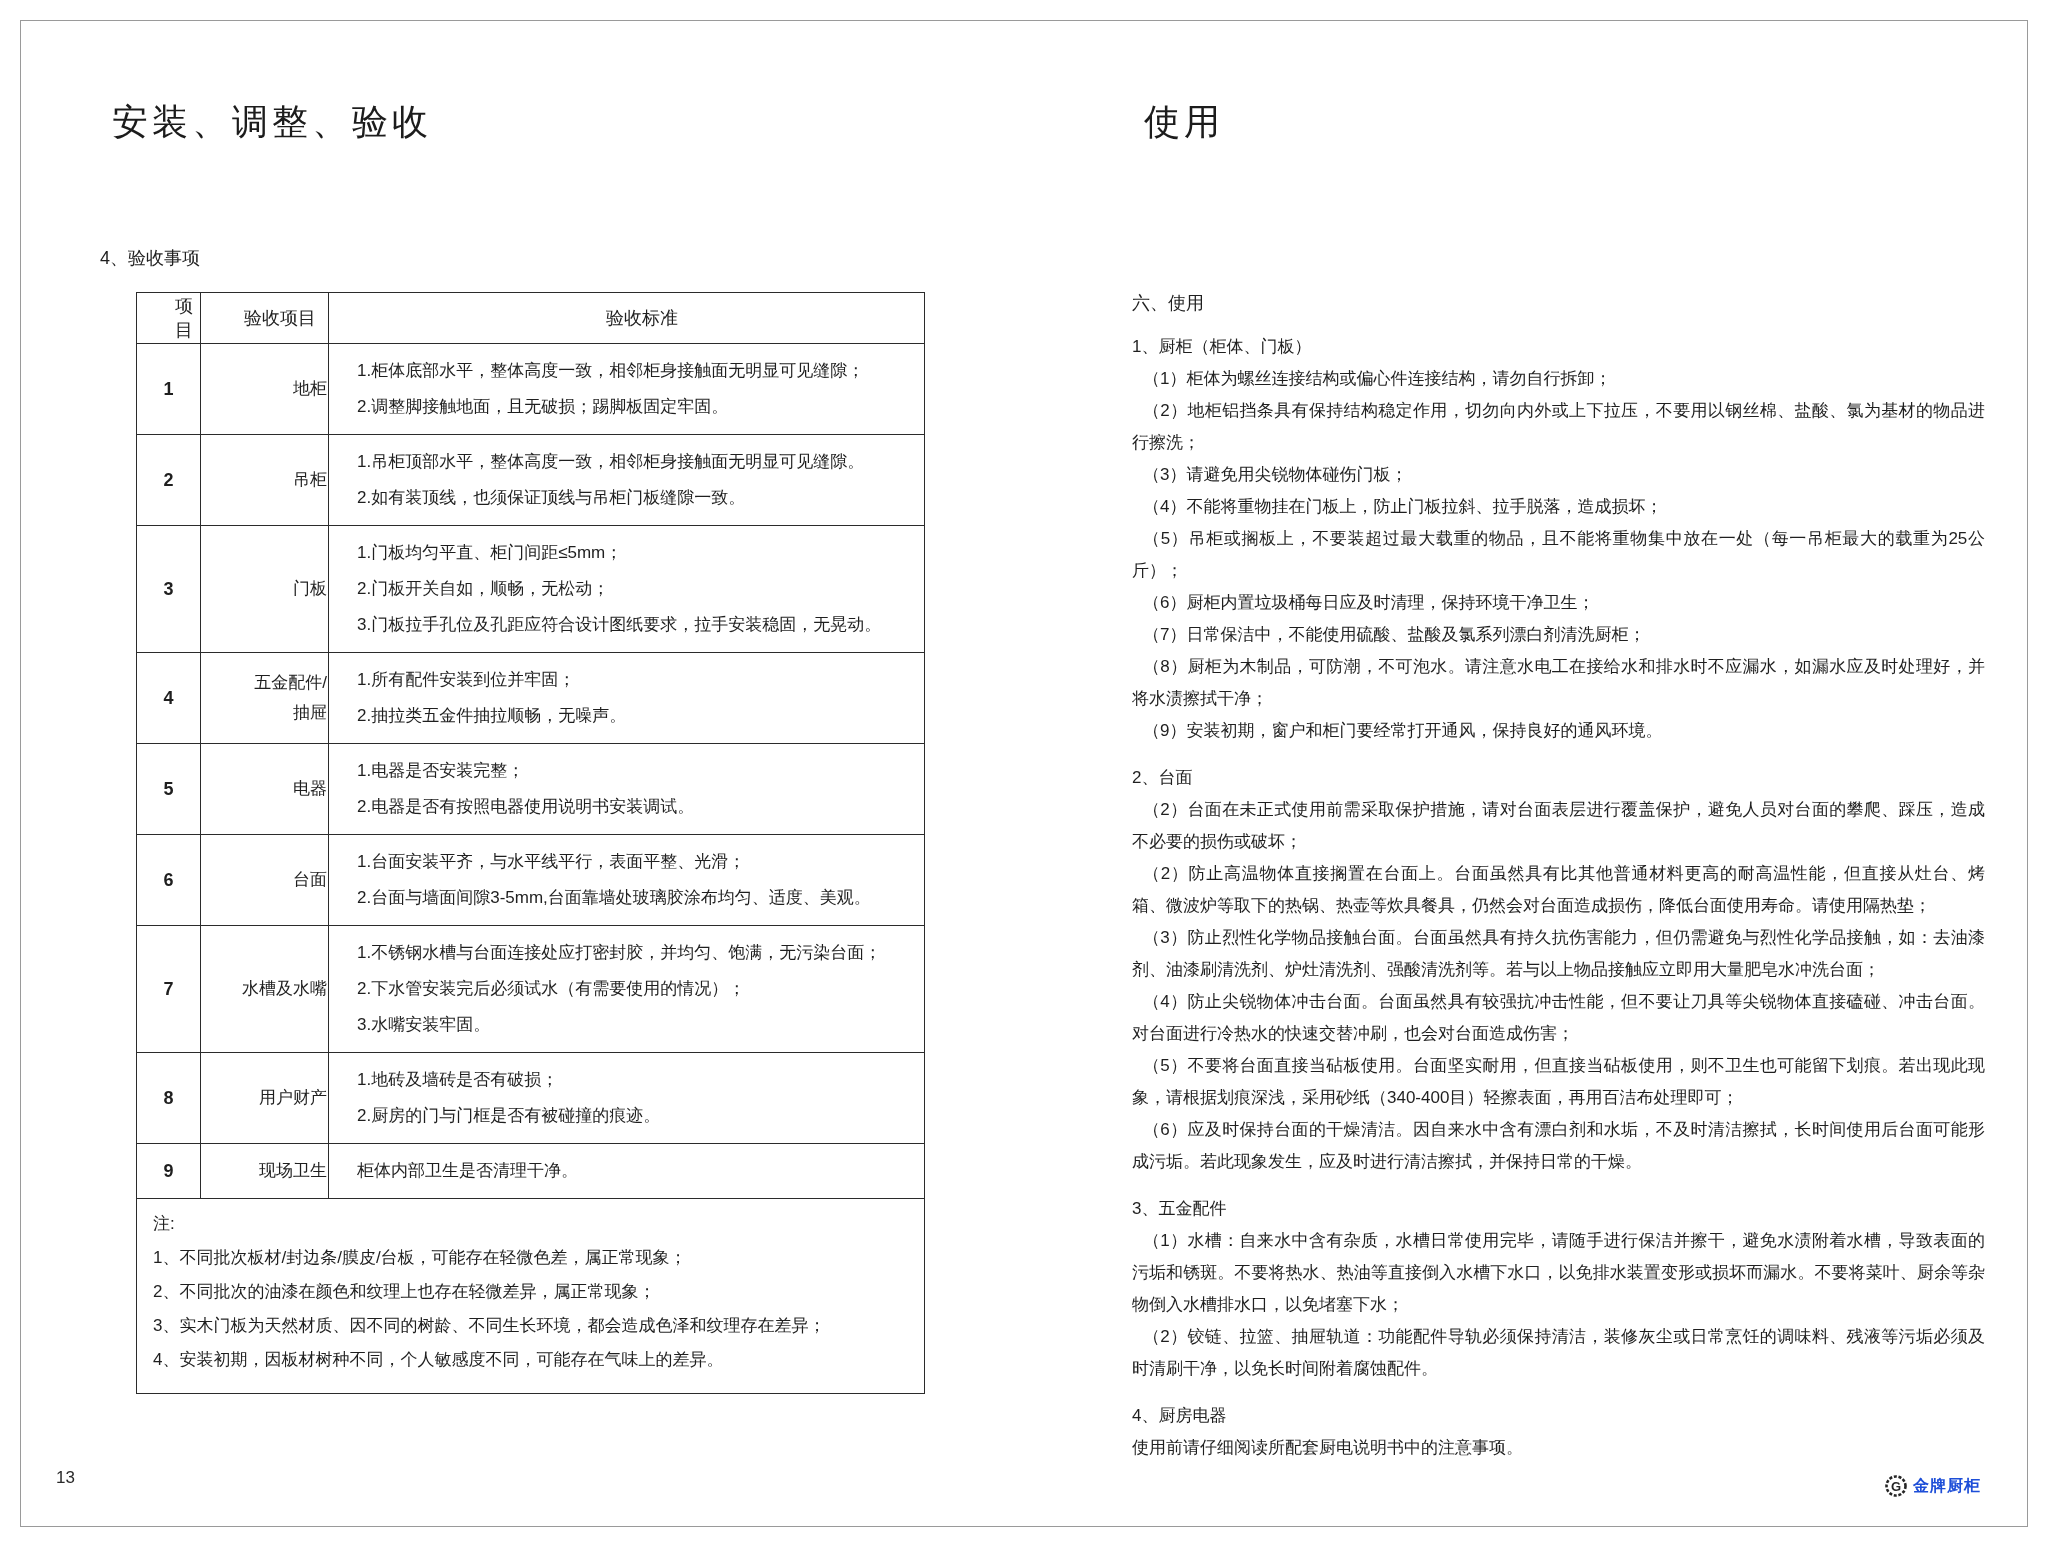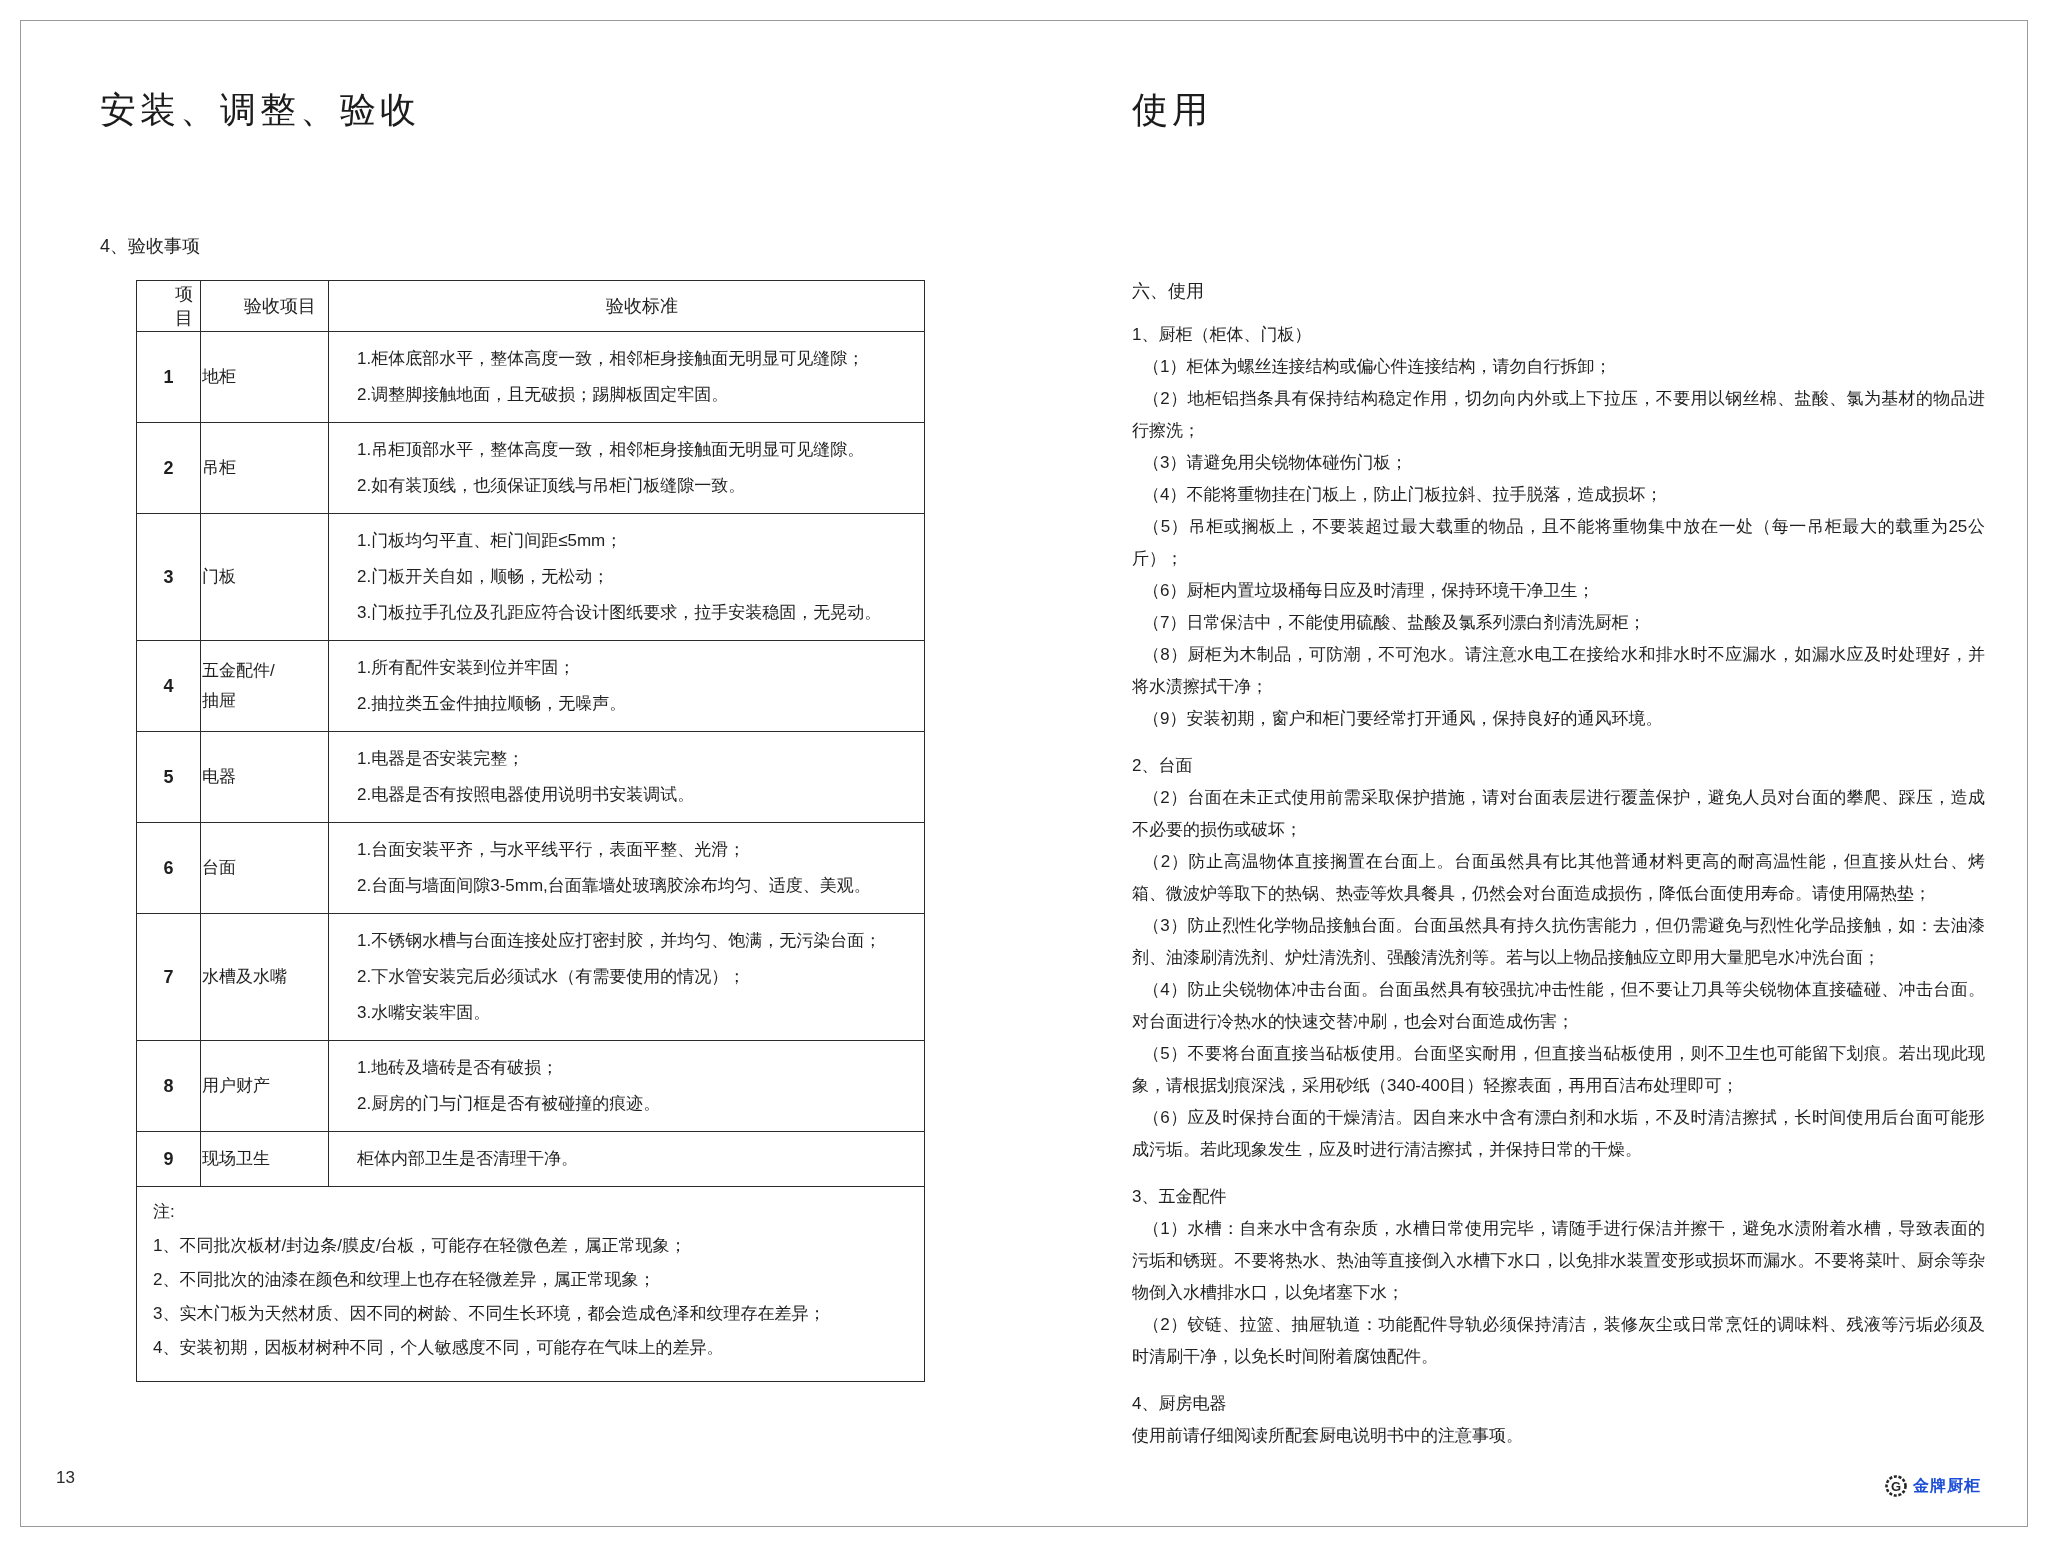--- a/index.html
+++ b/index.html
@@ -6,29 +6,29 @@
   body{
     width:2048px;height:1547px;position:relative;overflow:hidden;
     background:#ffffff;color:#1f1f1f;
     font-family:"Liberation Sans","DejaVu Sans",sans-serif;
     -webkit-font-smoothing:antialiased;
   }
   .sheet{position:absolute;left:20px;top:20px;right:20px;bottom:20px;border:1px solid #9a9a9a;}
 
   
   .col-left{position:absolute;left:100px;top:86px;width:832px;}
-  .page-title{font-size:36px;font-weight:400;letter-spacing:4px;line-height:48px;margin:0;color:#1c1c1c;}
+  .page-title{font-size:36px;font-weight:400;letter-spacing:4px;line-height:48px;margin:12px;color:#1c1c1c;}
   .section-label{margin-top:100px;font-size:18px;line-height:24px;}
   table.acc{border-collapse:collapse;margin-top:22px;margin-left:36px;width:789px;table-layout:fixed;}
   table.acc th,table.acc td{border:1px solid #2b2b2b;vertical-align:middle;}
   table.acc th{height:48px;font-weight:400;font-size:18px;text-align:center;padding-left:32px;}
   col.c-no{width:64px;}
   col.c-item{width:128px;}
   td.num{text-align:center;font-weight:bold;font-size:18px;}
-  td.item{text-align:left;font-size:17px;line-height:30px;white-space:pre-line;}
+  td.item{text-align:right;font-size:17px;line-height:30px;white-space:pre-line;}
   td.std{padding:9px 28px;font-size:17px;}
   .std-line{line-height:36px;}
   td.notes-cell{padding:8px 16px 16px;font-size:17px;}
   .note-line{line-height:34px;}
 
   .page-num{position:absolute;left:56px;top:1468px;font-size:17px;color:#2a2a2a;}
 
   
   .col-right{position:absolute;left:1132px;top:86px;width:853px;}
   .usage-heading{margin-top:144px;font-size:18px;line-height:26px;}

